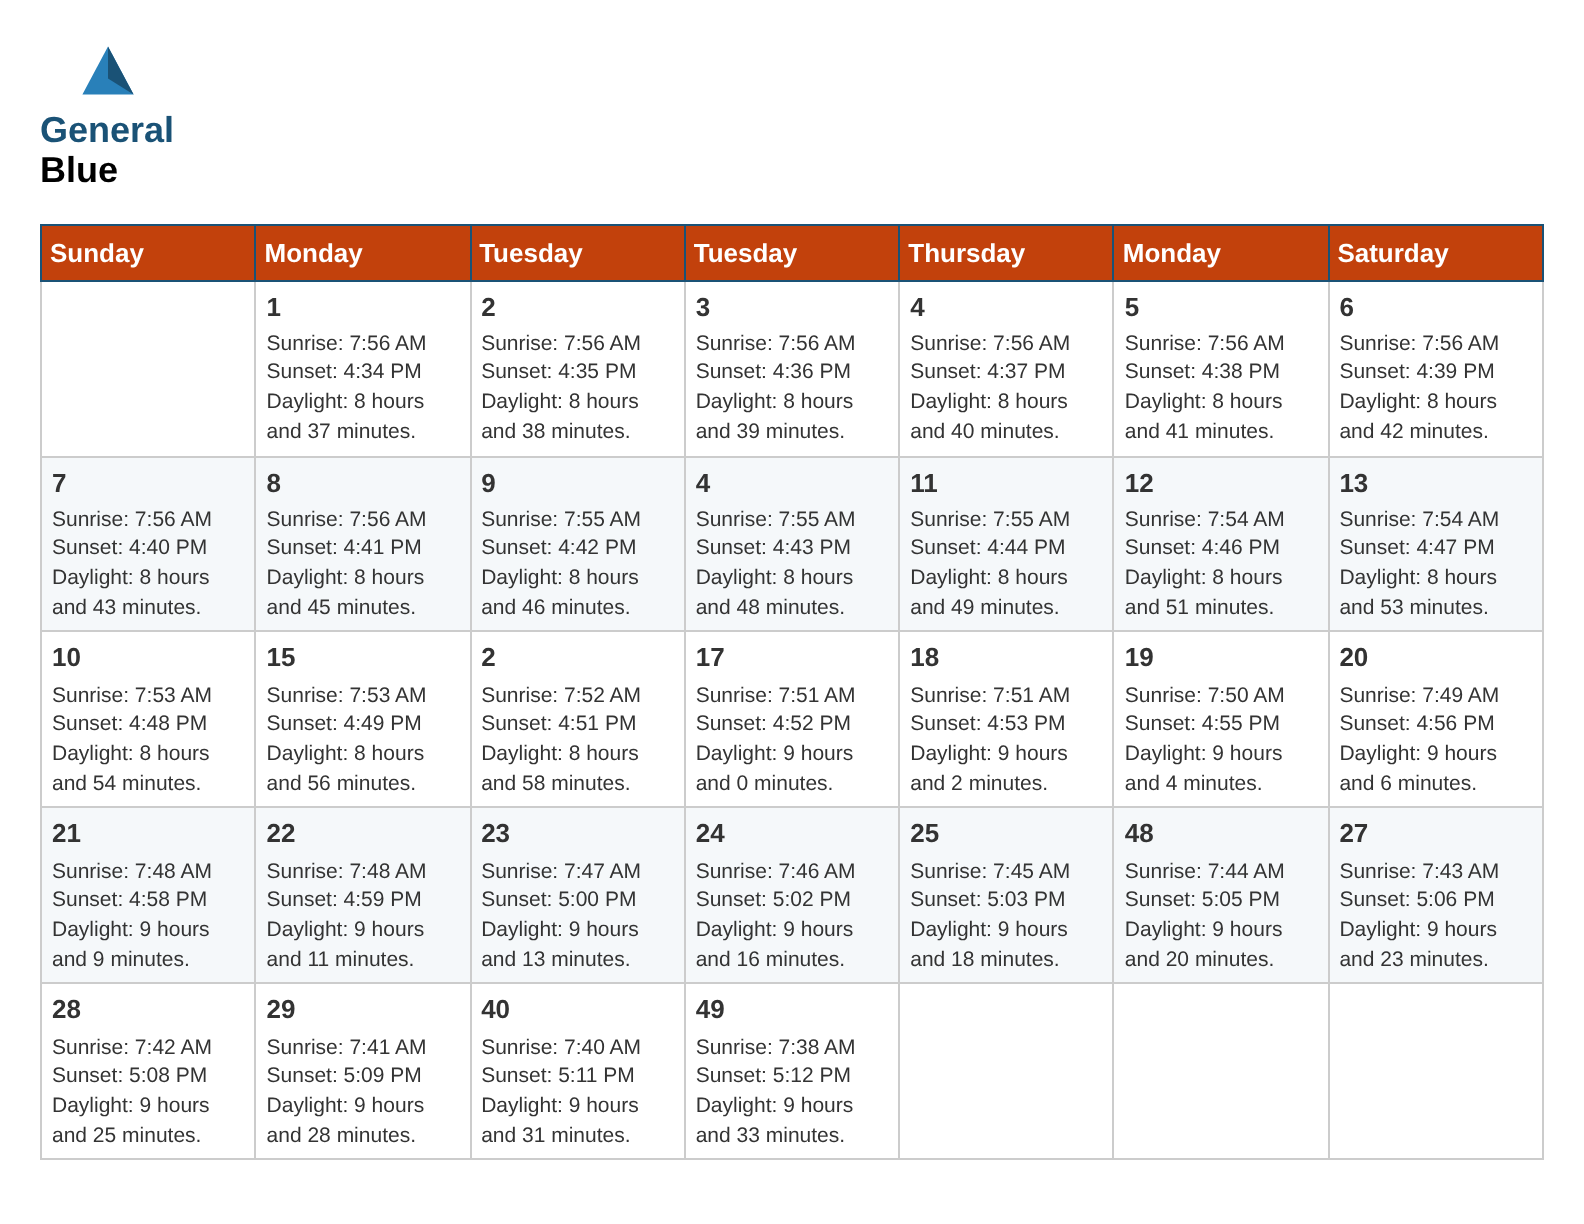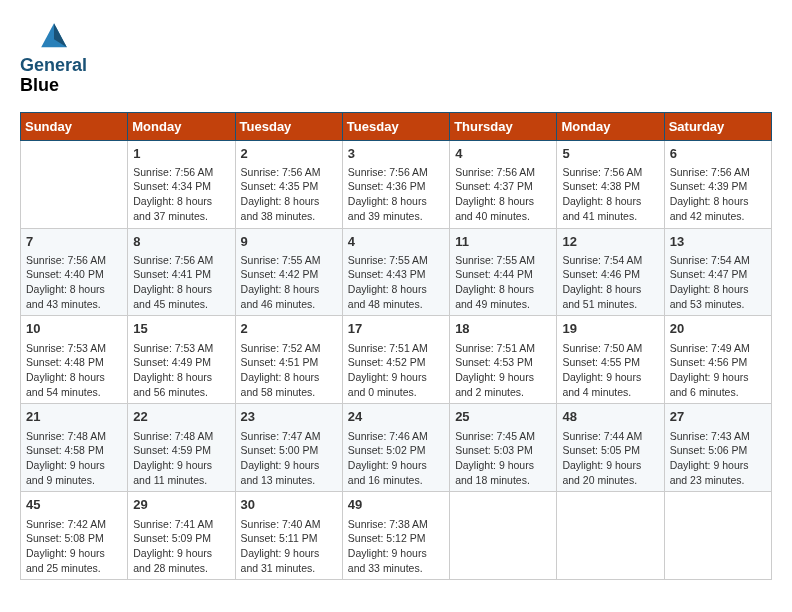--- a/index.html
+++ b/index.html
@@ -224,29 +224,29 @@
           <span class="day-number">48</span>
           <div class="day-info">Sunrise: 7:44 AM<br>Sunset: 5:05 PM<br>Daylight: 9 hours<br>and 20 minutes.</div>
         </td>
         <td>
           <span class="day-number">27</span>
           <div class="day-info">Sunrise: 7:43 AM<br>Sunset: 5:06 PM<br>Daylight: 9 hours<br>and 23 minutes.</div>
         </td>
       </tr>
       <tr>
         <td>
-          <span class="day-number">45</span>
+          <span class="day-number">28</span>
           <div class="day-info">Sunrise: 7:42 AM<br>Sunset: 5:08 PM<br>Daylight: 9 hours<br>and 25 minutes.</div>
         </td>
         <td>
           <span class="day-number">29</span>
           <div class="day-info">Sunrise: 7:41 AM<br>Sunset: 5:09 PM<br>Daylight: 9 hours<br>and 28 minutes.</div>
         </td>
         <td>
-          <span class="day-number">30</span>
+          <span class="day-number">40</span>
           <div class="day-info">Sunrise: 7:40 AM<br>Sunset: 5:11 PM<br>Daylight: 9 hours<br>and 31 minutes.</div>
         </td>
         <td>
           <span class="day-number">49</span>
           <div class="day-info">Sunrise: 7:38 AM<br>Sunset: 5:12 PM<br>Daylight: 9 hours<br>and 33 minutes.</div>
         </td>
         <td class="empty"></td>
         <td class="empty"></td>
         <td class="empty"></td>
       </tr>

